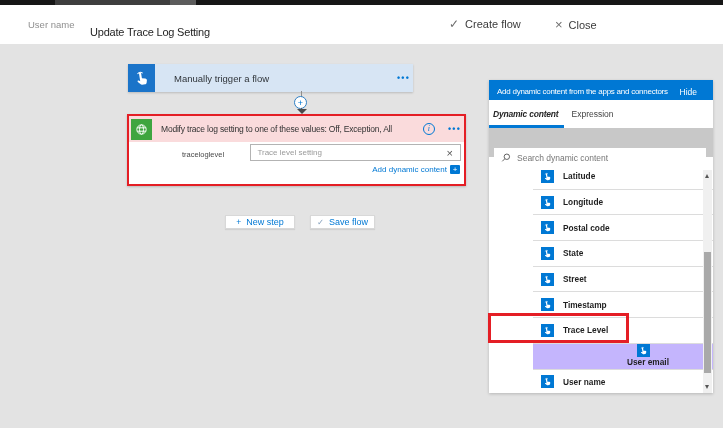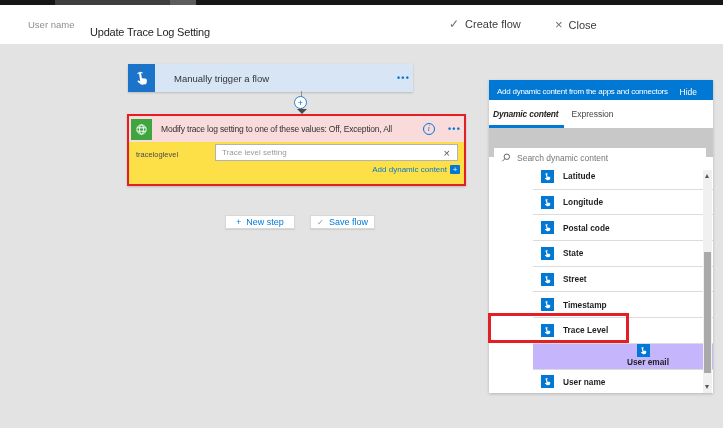--- a/index.html
+++ b/index.html
@@ -28,27 +28,27 @@
   .trigger-title { margin-left:19px; font-size:9.5px; color:#30353a; flex:1; }
   .card-dots { color:#0078d4; font-size:9px; font-weight:bold; letter-spacing:1.2px; padding-right:3px; flex:0 0 auto; }
 
   
   .conn-line1 { position:absolute; left:301px; top:47px; width:1px; height:6px; background:#8e8e8e; }
   .conn-circle { position:absolute; left:294px; top:52px; width:13px; height:13px; border:1.3px solid #2f7fc4; border-radius:50%; background:#fff; color:#0078d4; font-size:9px; display:flex; align-items:center; justify-content:center; }
   .conn-line2 { position:absolute; left:301px; top:64px; width:1px; height:2px; background:#555; }
   .conn-arrow { position:absolute; left:296.5px; top:65px; width:0; height:0; border-left:5px solid transparent; border-right:5px solid transparent; border-top:5px solid #4a4a4a; }
 
   
-  .modify-card { position:absolute; left:127px; top:70px; width:339px; height:72px; border:2px solid #e41e25; background:#fde047; box-shadow:0 1px 2px rgba(0,0,0,.18); }
+  .modify-card { position:absolute; left:127px; top:70px; width:339px; height:72px; border:2px solid #e41e25; background:#ffffff; box-shadow:0 1px 2px rgba(0,0,0,.18); }
   .modify-header { height:26px; background:#fadbdc; display:flex; align-items:center; }
   .modify-icon { width:21px; height:21px; background:#3fa53f; margin-left:2px; flex:0 0 21px; display:flex; align-items:center; justify-content:center; }
   .modify-icon svg { width:15px; height:15px; }
   .modify-title { margin-left:9px; font-size:8.5px; letter-spacing:-0.2px; color:#333; flex:1; white-space:nowrap; overflow:hidden; min-width:0; }
   .info-icon { flex:0 0 auto; width:12px; height:12px; border:1.2px solid #0078d4; border-radius:50%; color:#0078d4; font-size:8px; line-height:10px; text-align:center; font-style:italic; font-family:"Liberation Serif", serif; margin-right:13px; }
-  .modify-body { padding:2px 3px 0 7px; }
+  .modify-body { padding:2px 3px 0 7px;margin-left:46px; }
   .field-row { display:flex; align-items:flex-start; }
   .field-label { font-size:7.5px; color:#4a4a4a; padding-top:6px; width:79px; }
   .field-input { width:243px; height:17px; border:1px solid #b3b3b3; background:#fff; display:flex; align-items:center; }
   .field-placeholder { flex:1; font-size:8px; color:#9a9a9a; padding-left:6px; }
   .field-clear { color:#555; font-size:11px; padding-right:7px; }
   .adc-row { display:flex; justify-content:flex-end; align-items:flex-end; margin-top:4px; padding-right:1px; }
   .adc-link { color:#0078d4; font-size:8px; }
   .adc-plus { width:10px; height:9px; background:#0078d4; border-radius:1px; color:#fff; font-size:8px; line-height:9px; text-align:center; margin-left:3px; }
 
   

